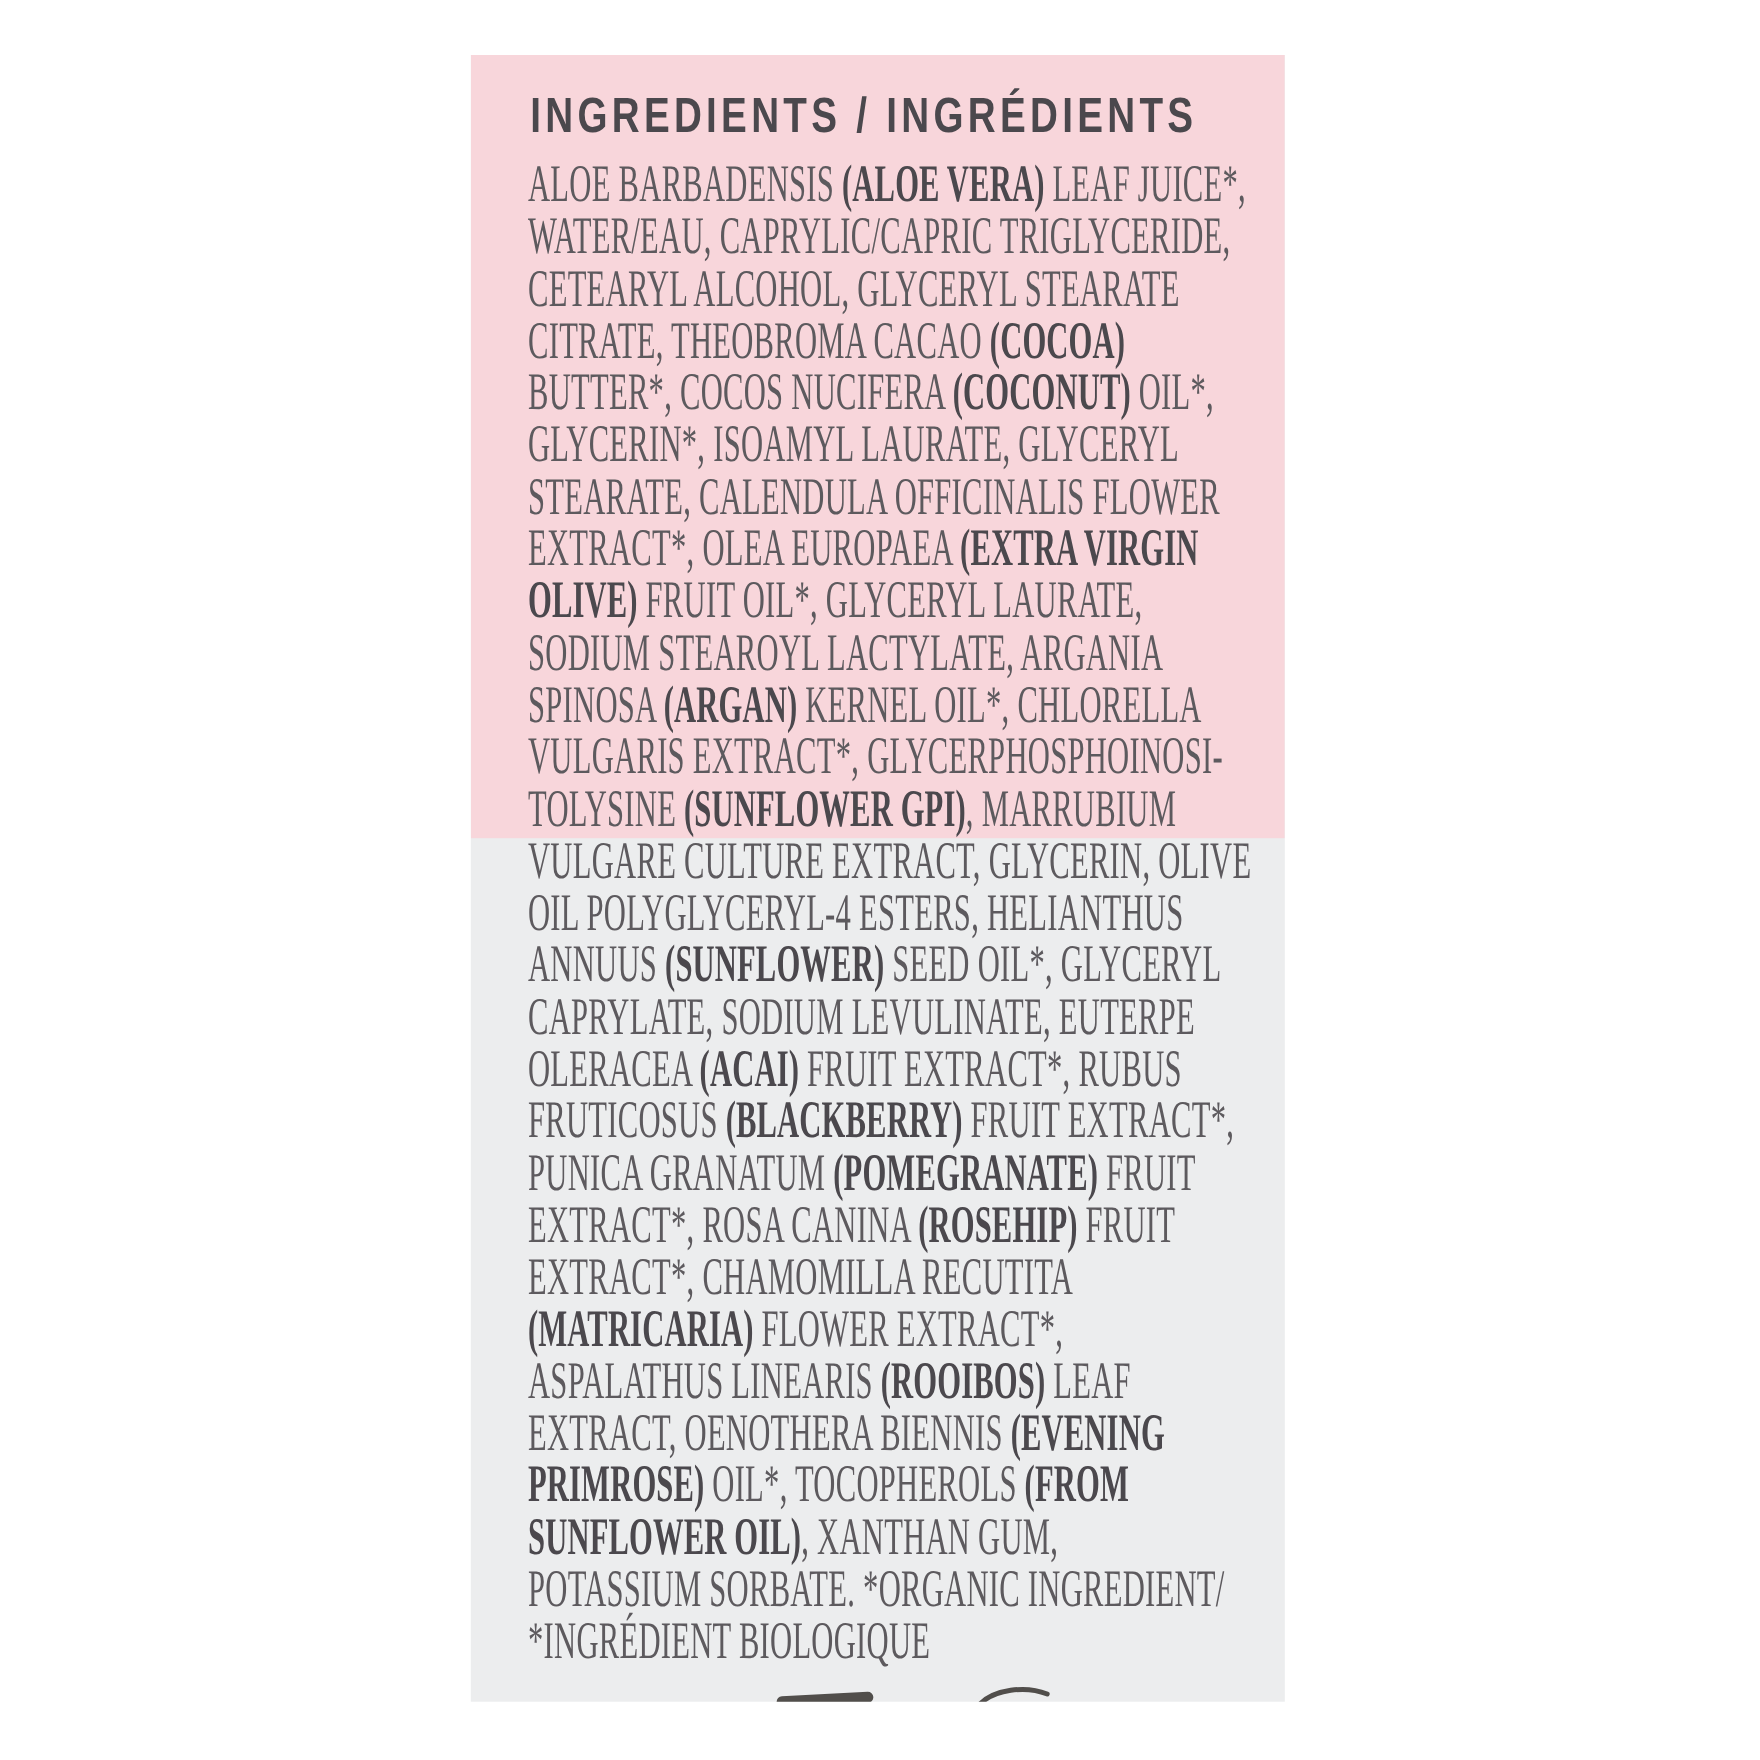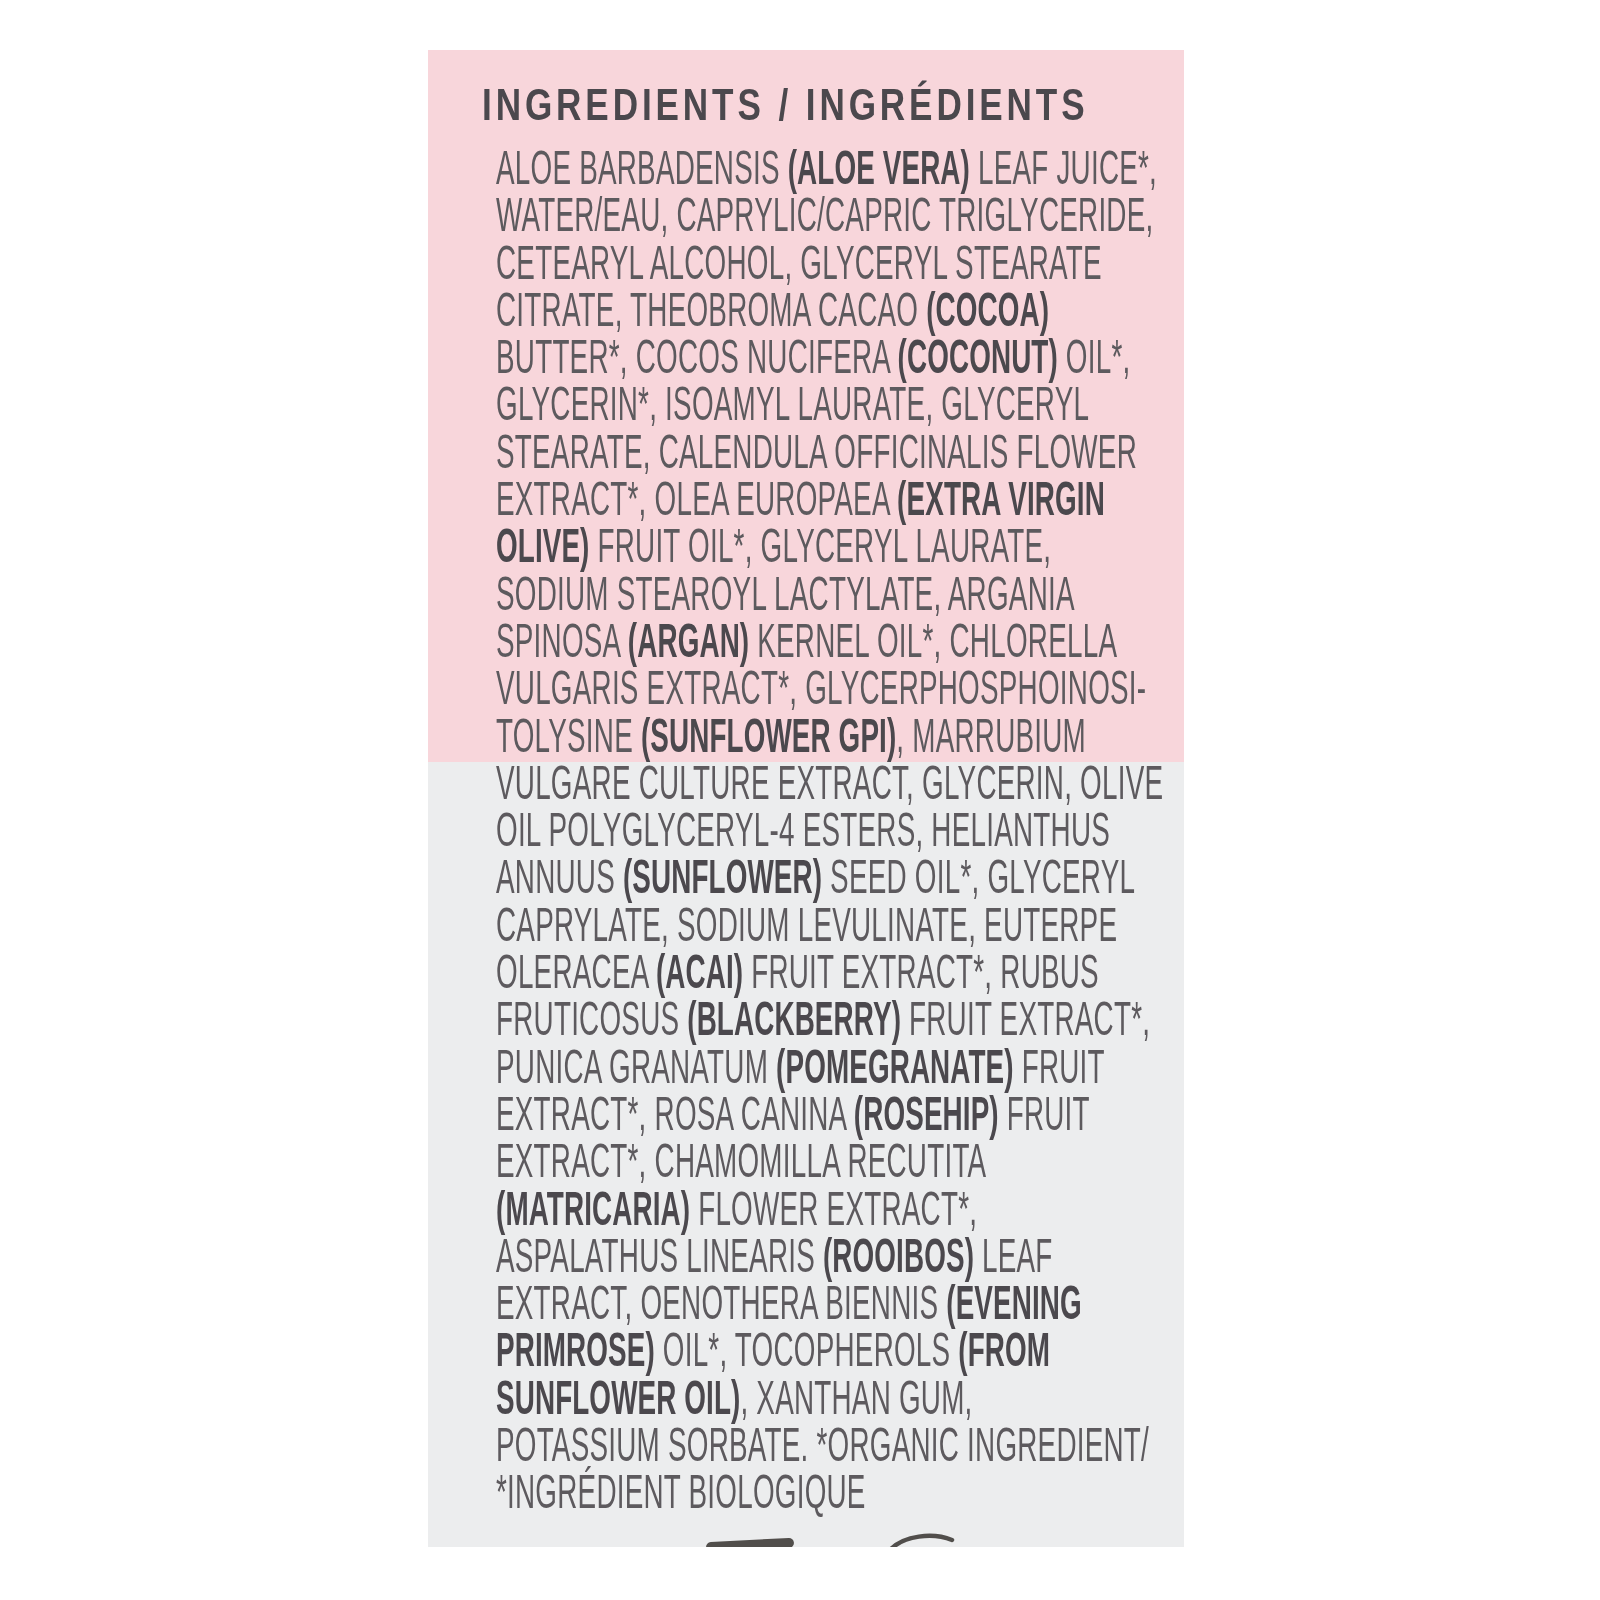--- a/index.html
+++ b/index.html
@@ -18,21 +18,20 @@
     background: var(--page-bg, #ffffff);
   }
   .label {
     position: absolute;
     left: 428px;
     top: 50px;
     width: 740px;
     height: 1497px;
     background: var(--panel-gray, #ecedee);
     overflow: hidden;
-    padding-left: 16px;
   }
   .pink-panel {
     position: absolute;
     left: 0;
     top: 0;
     width: 100%;
     height: 712px;
     background: var(--panel-pink, #f8d6db);
   }
   .content {
@@ -50,23 +49,24 @@
     line-height: 45px;
     font-weight: 700;
     letter-spacing: 5px;
     color: var(--ink-bold, #4b484d);
     white-space: nowrap;
     transform: scaleX(0.78);
     transform-origin: 0 0;
   }
   .lines {
     position: absolute;
-    left: 16px;
+    left: 0;
     top: 94px;
     width: 688px;
+    font-family: Liberation Serif, serif;
   }
   .line {
     white-space: nowrap;
     font-size: 48px;
     line-height: 47.3px;
     height: 47.3px;
     font-weight: 400;
     color: var(--ink, #5d5a5e);
     letter-spacing: 0.4px;
     transform: scaleX(0.58);

